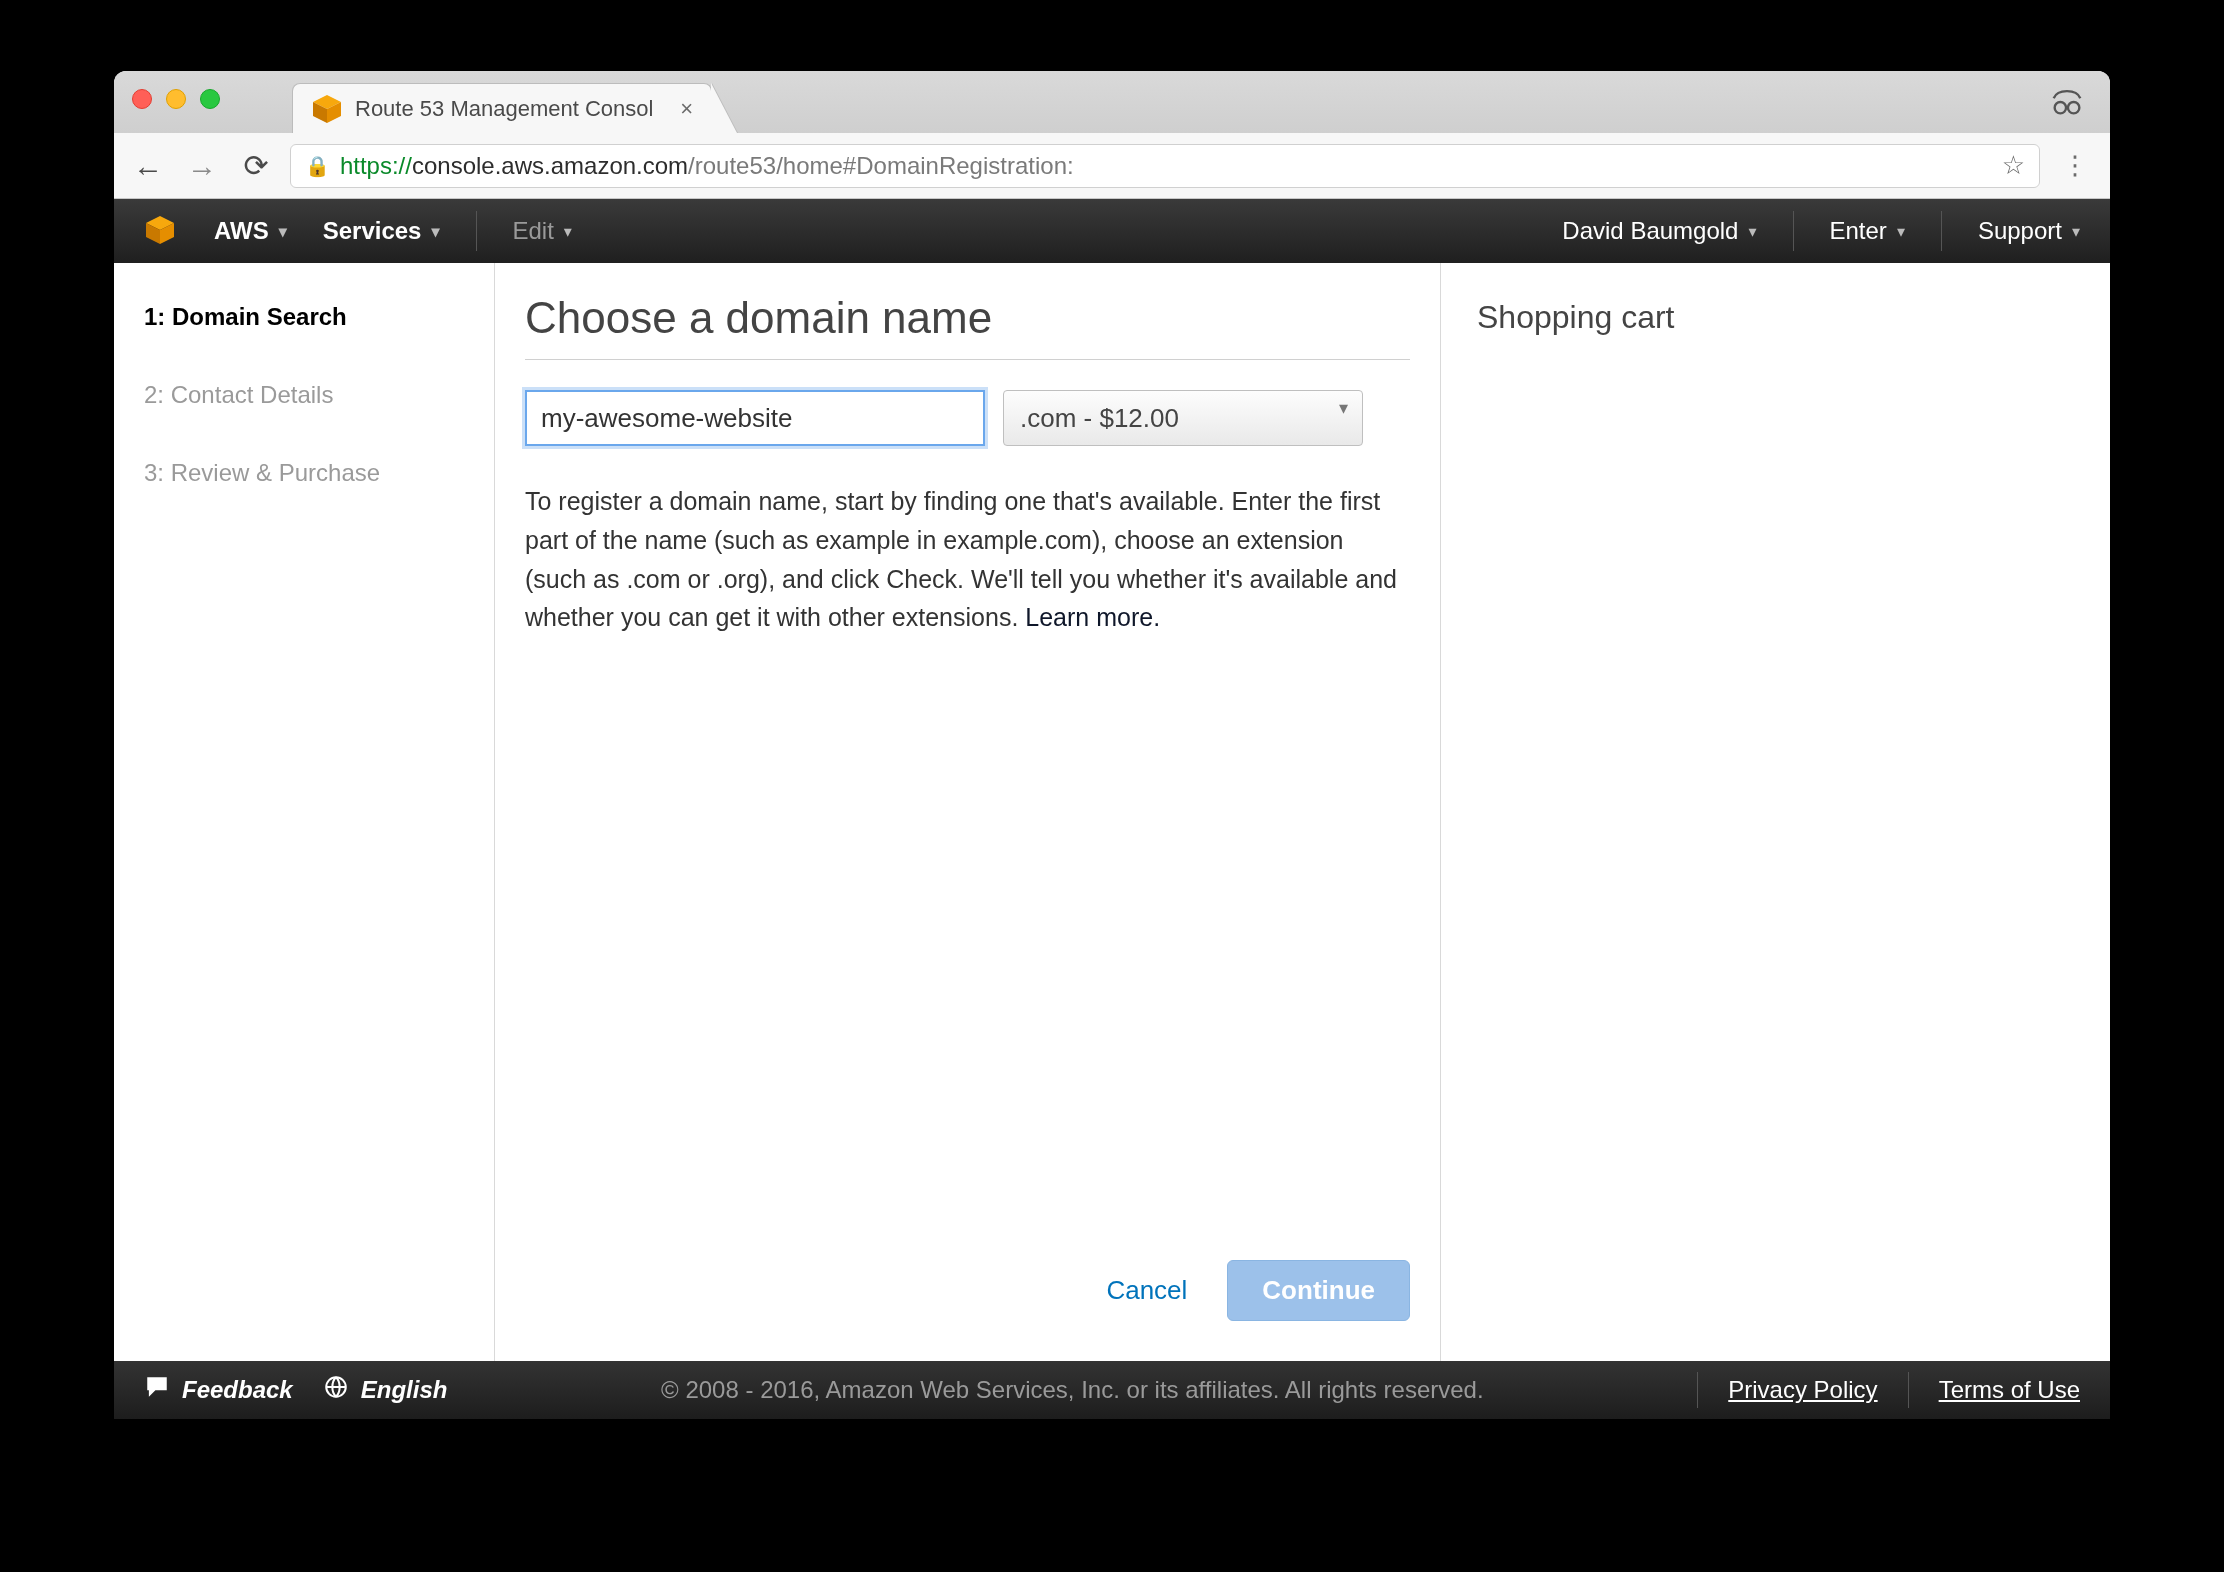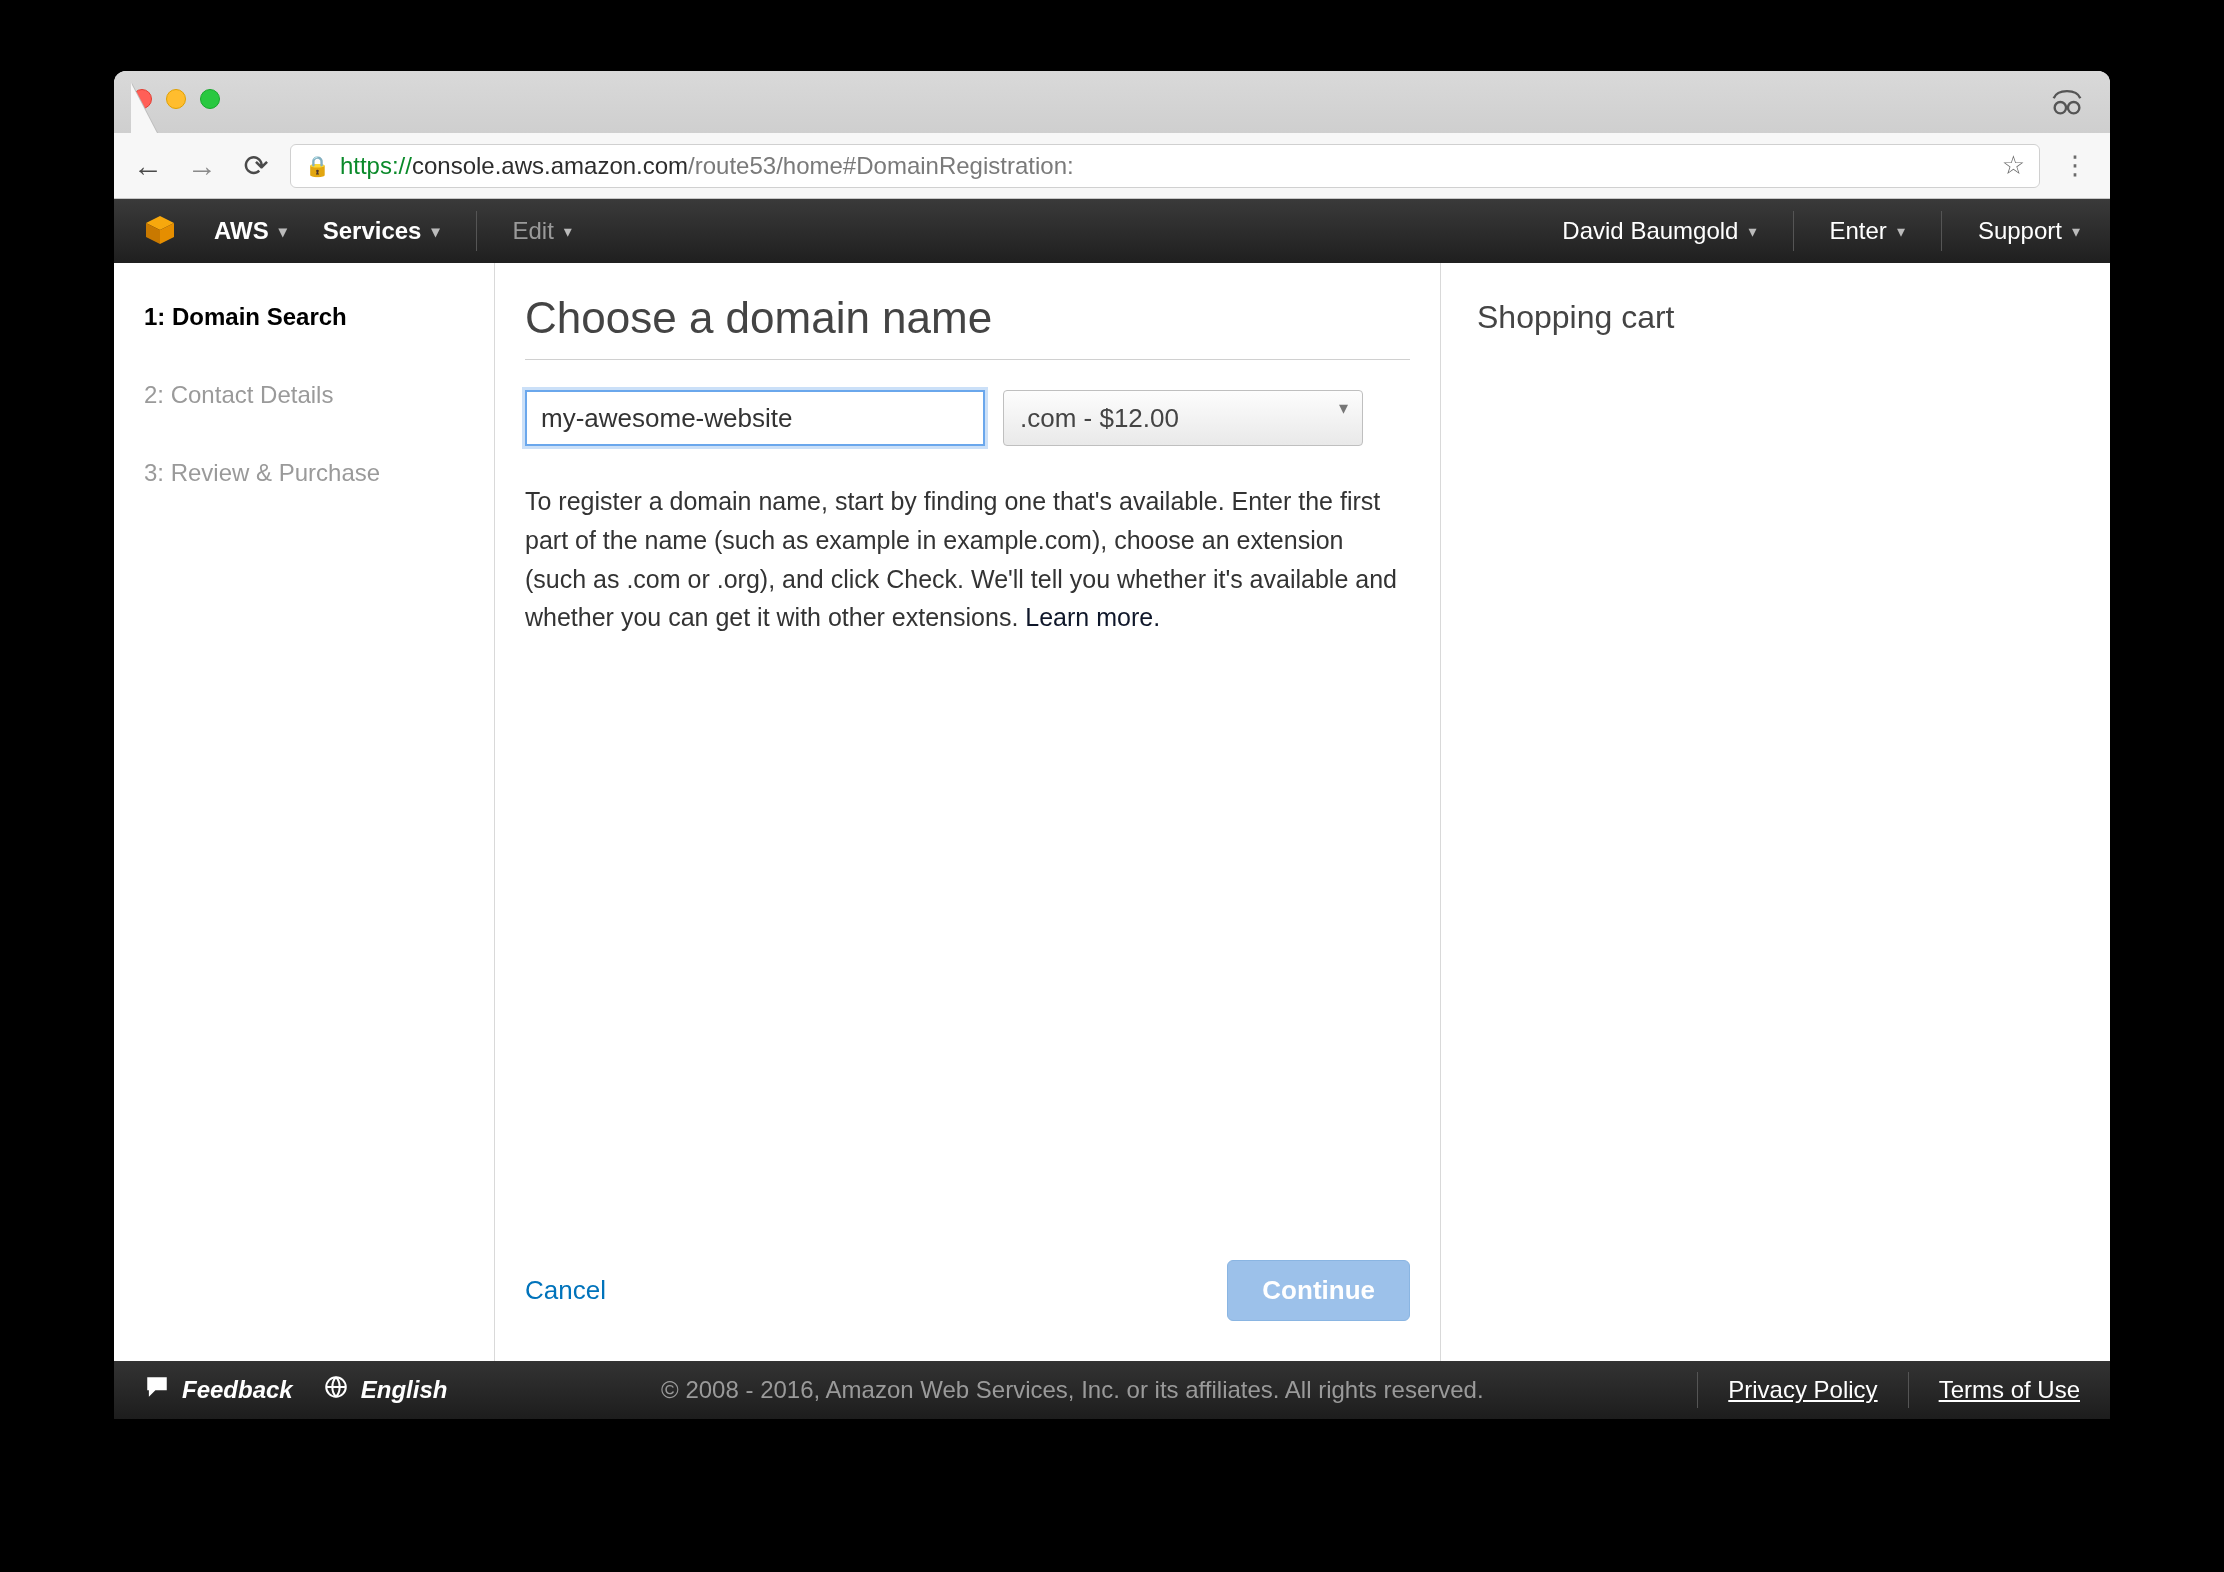--- a/index.html
+++ b/index.html
@@ -141,21 +141,21 @@
     background: linear-gradient(#2f8ae2,#156bc1);
     color:#fff; font-weight:700; font-size:24px;
     border:1px solid #0f5aa6; border-radius:6px;
     padding: 12px 30px;
   }
   .check-wrap svg.ring { position:absolute; left:-26px; top:-18px; pointer-events:none; }
 
   .blurb { margin-top:36px; font-size:25px; line-height:1.55; color:#333; max-width:900px; }
   .blurb a { color:#0f172a; text-decoration:none; }
 
-  .actions { margin-top:auto; padding:40px 0 40px; display:flex; justify-content:space-between; align-items:center; gap:40px; }
+  .actions { margin-top:auto; padding:40px 0 40px; display:flex; justify-content:flex-end; align-items:center; gap:40px; }
   .cancel-link { color:#0073bb; font-size:26px; text-decoration:none; }
   .continue-btn {
     background:#9cc1ea; color:#fff; font-weight:700; font-size:26px;
     border:1px solid #8ab5e2; border-radius:6px;
     padding:14px 34px;
   }
 
   .cart {
     width: 520px;
     padding: 36px 30px 0 36px;
@@ -180,20 +180,29 @@
 </head>
 <body>
 
 <div class="frame">
 
   <div class="tab-strip">
     <div class="traffic-lights">
       <div class="tl red"></div>
       <div class="tl yellow"></div>
       <div class="tl green"></div>
+    </div>
+    <div class="tab">
+      <svg class="cube-svg" viewBox="0 0 32 32">
+        <polygon points="16,2 30,9 16,16 2,9" fill="#f7a80d"></polygon>
+        <polygon points="2,9 16,16 16,30 2,23" fill="#c97900"></polygon>
+        <polygon points="30,9 30,23 16,30 16,16" fill="#e58e00"></polygon>
+      </svg>
+      <span>Route 53 Management Consol</span>
+      <span class="close">×</span>
     </div>
     <div class="tab-after"></div>
     <div class="incognito">
       <svg width="38" height="38" viewBox="0 0 40 40" fill="none" stroke="#555" stroke-width="2.5">
         <path d="M6 16c4-10 24-10 28 0"></path>
         <circle cx="13" cy="26" r="6"></circle>
           <circle cx="27" cy="26" r="6"></circle>
         <path d="M19 26h2"></path>
       </svg>
     </div>

